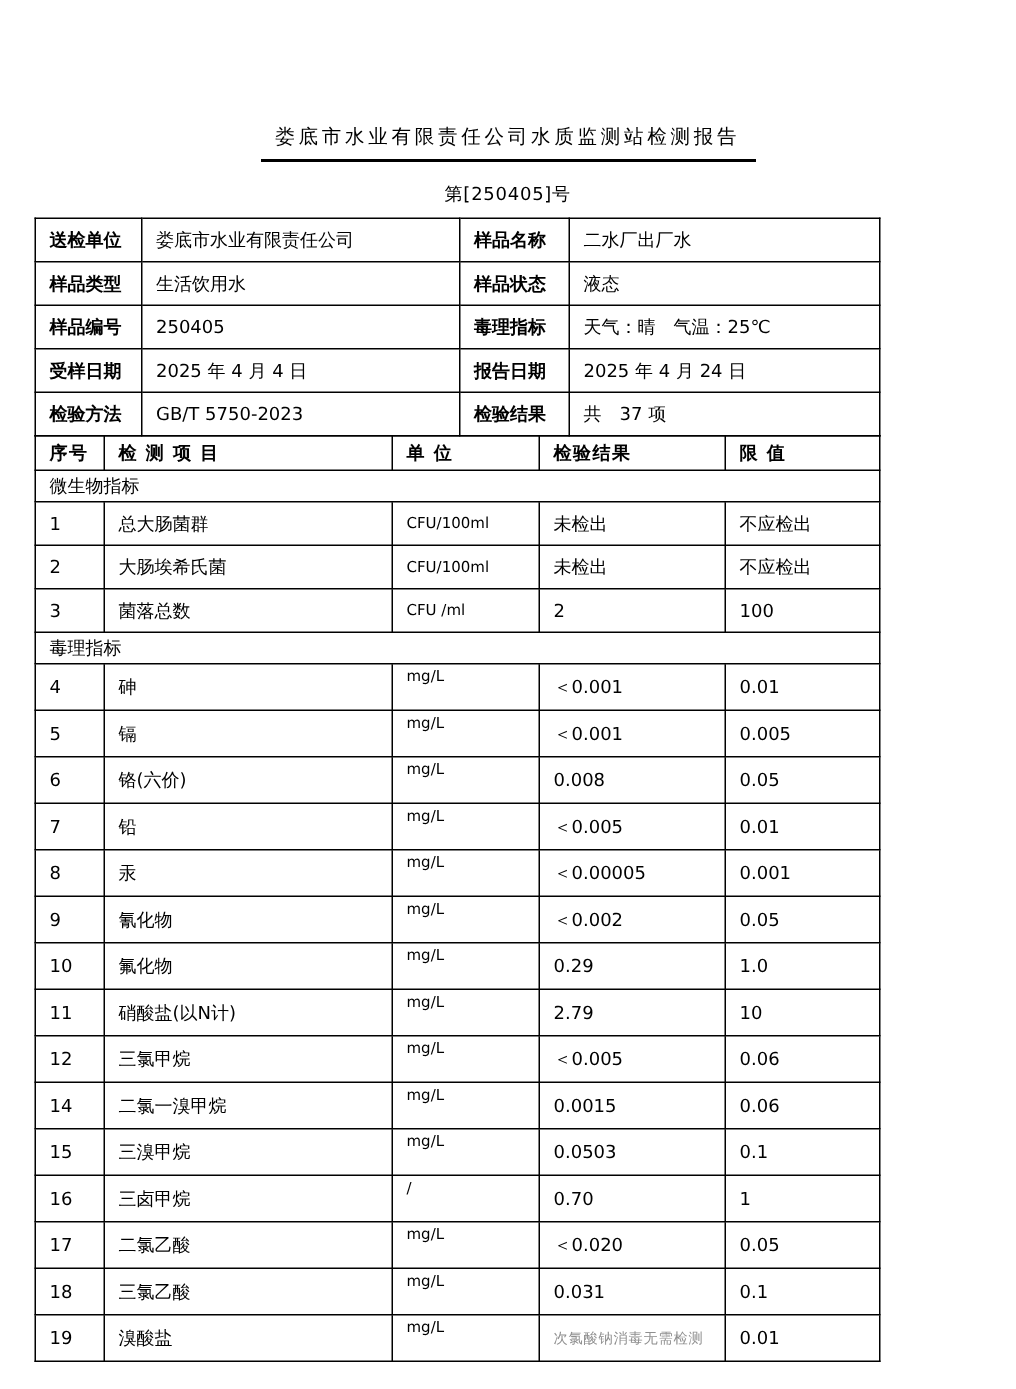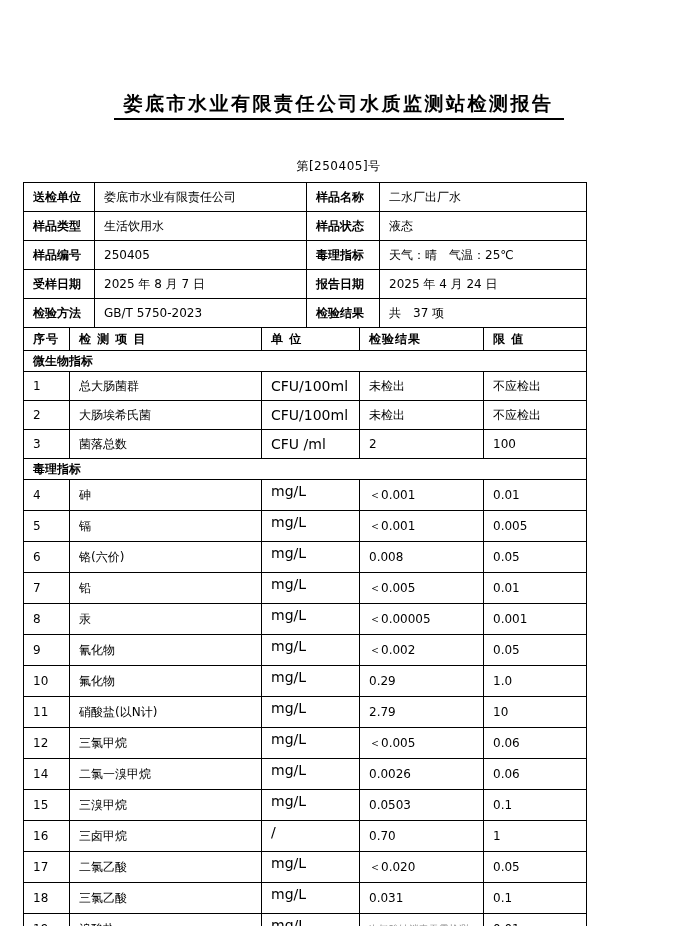--- a/index.html
+++ b/index.html
@@ -15,32 +15,32 @@
     height: 926px;
     background: #ffffff;
     overflow: hidden;
   }
   .title-wrap {
     text-align: center;
     padding-top: 77px;
   }
   .doc-title {
     display: inline-block;
-    margin: 16px;
-    font-size: 19px;
-    font-weight: bold;
+    margin: 4px;
+    font-size: 13px;
+    font-weight: normal;
     letter-spacing: 2.5px;
     line-height: 21px;
     border-bottom: 2px solid #000;
     padding: 0 10px 4px 10px;
   }
   .report-no {
     text-align: center;
     font-size: 12px;
-    margin-top: 22px;
+    margin-top: 9px;
     letter-spacing: 0.5px;
   }
   table {
     border-collapse: collapse;
     table-layout: fixed;
     width: 563px;
     margin-left: 23px;
     font-size: 12px;
   }
   .info-table { margin-top: 7px; }
@@ -66,24 +66,24 @@
   .main-table td {
     border: 1px solid #000;
     height: 27px;
     padding: 0 4px 0 9px;
     white-space: nowrap;
     overflow: hidden;
     vertical-align: middle;
   }
   .main-table td.section-cell {
     height: 20px;
-    font-weight: bold;
+    font-weight: normal;
   }
   .main-table tr.micro td { height: 28px; }
-  .main-table td.col-unit { font-size: 14px; }
+  .main-table td.col-unit { font-size: 10px; }
   .main-table tr.tox td.col-unit {
     vertical-align: top;
     padding-top: 3px;
   }
   .main-table td.note-result {
     color: #8f8f8f;
     font-size: 9.5px;
     letter-spacing: 0.5px;
   }
 </style>
@@ -119,21 +119,21 @@
           <td class="val">液态</td>
         </tr>
         <tr>
           <td class="lbl">样品编号</td>
           <td class="val">250405</td>
           <td class="lbl">毒理指标</td>
           <td class="val">天气：晴　气温：25℃</td>
         </tr>
         <tr>
           <td class="lbl">受样日期</td>
-          <td class="val">2025 年 8 月 7 日</td>
+          <td class="val">2025 年 4 月 4 日</td>
           <td class="lbl">报告日期</td>
           <td class="val">2025 年 4 月 24 日</td>
         </tr>
         <tr>
           <td class="lbl">检验方法</td>
           <td class="val">GB/T 5750-2023</td>
           <td class="lbl">检验结果</td>
           <td class="val">共　37 项</td>
         </tr>
       </tbody>
@@ -244,21 +244,21 @@
           <td class="col-no">12</td>
           <td class="col-item">三氯甲烷</td>
           <td class="col-unit">mg/L</td>
           <td class="col-result">＜0.005</td>
           <td class="col-limit">0.06</td>
         </tr>
         <tr class="tox">
           <td class="col-no">14</td>
           <td class="col-item">二氯一溴甲烷</td>
           <td class="col-unit">mg/L</td>
-          <td class="col-result">0.0026</td>
+          <td class="col-result">0.0015</td>
           <td class="col-limit">0.06</td>
         </tr>
         <tr class="tox">
           <td class="col-no">15</td>
           <td class="col-item">三溴甲烷</td>
           <td class="col-unit">mg/L</td>
           <td class="col-result">0.0503</td>
           <td class="col-limit">0.1</td>
         </tr>
         <tr class="tox">

